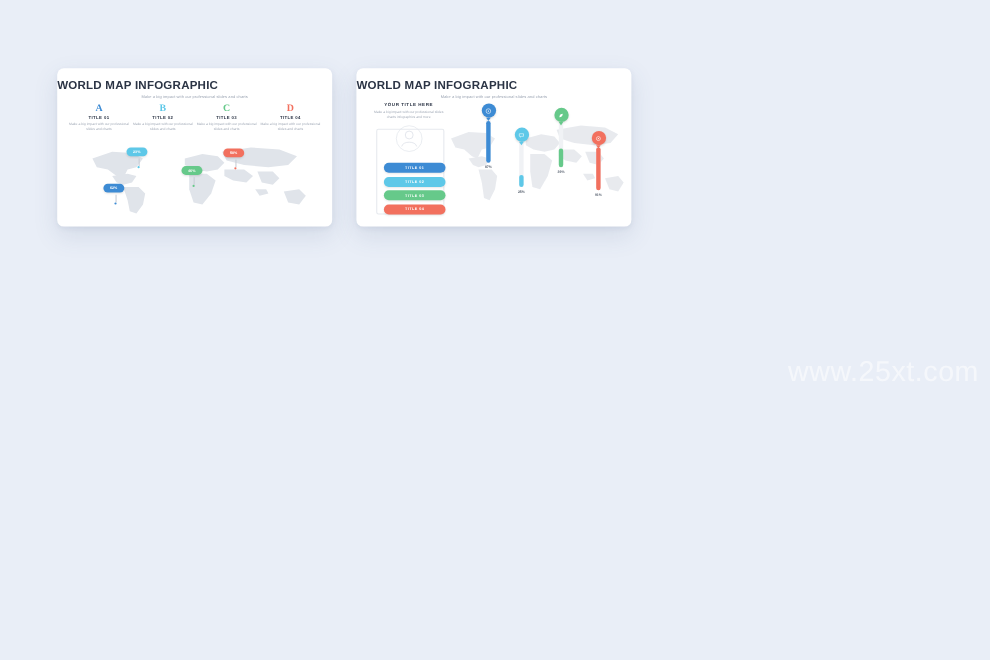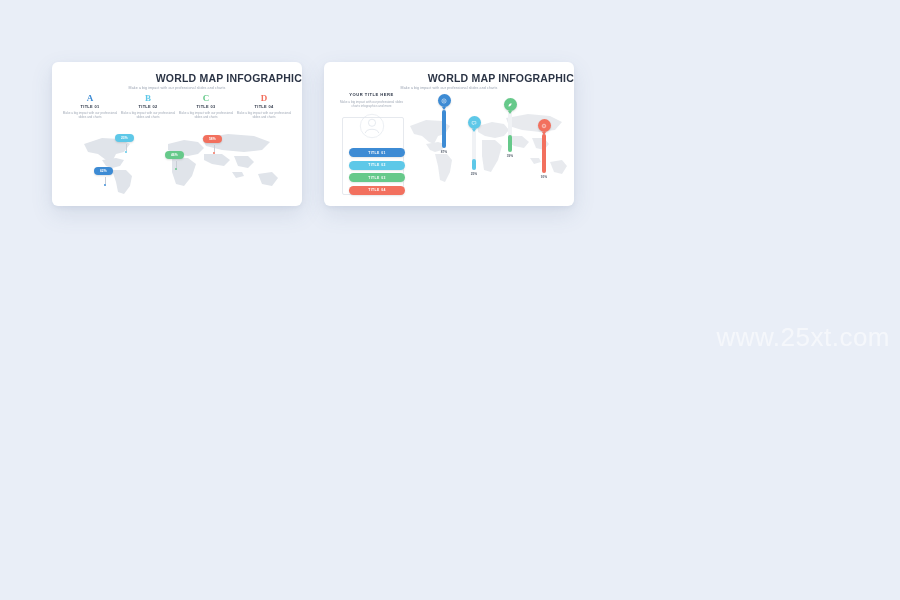--- a/index.html
+++ b/index.html
@@ -27,21 +27,21 @@
     box-shadow:0 8px 22px rgba(70,90,130,.13), 0 2px 5px rgba(70,90,130,.07);
     overflow:hidden;
   }
   #card1{left:52px; top:62px; width:250px; height:144px;}
   #card2{left:324px; top:62px; width:250px; height:144px;}
 
   .slide{position:relative;width:100%;height:100%;}
 
   
   .m-title{
-    text-align:right;
+    text-align:left;
     font-weight:bold;
     font-size:10.5px;
     letter-spacing:.2px;
     color:#2b3445;
     margin:0; padding-top:10px;
     font-family:"Liberation Sans", sans-serif;
   }
   .m-sub{
     text-align:center;
     font-size:3.6px;

